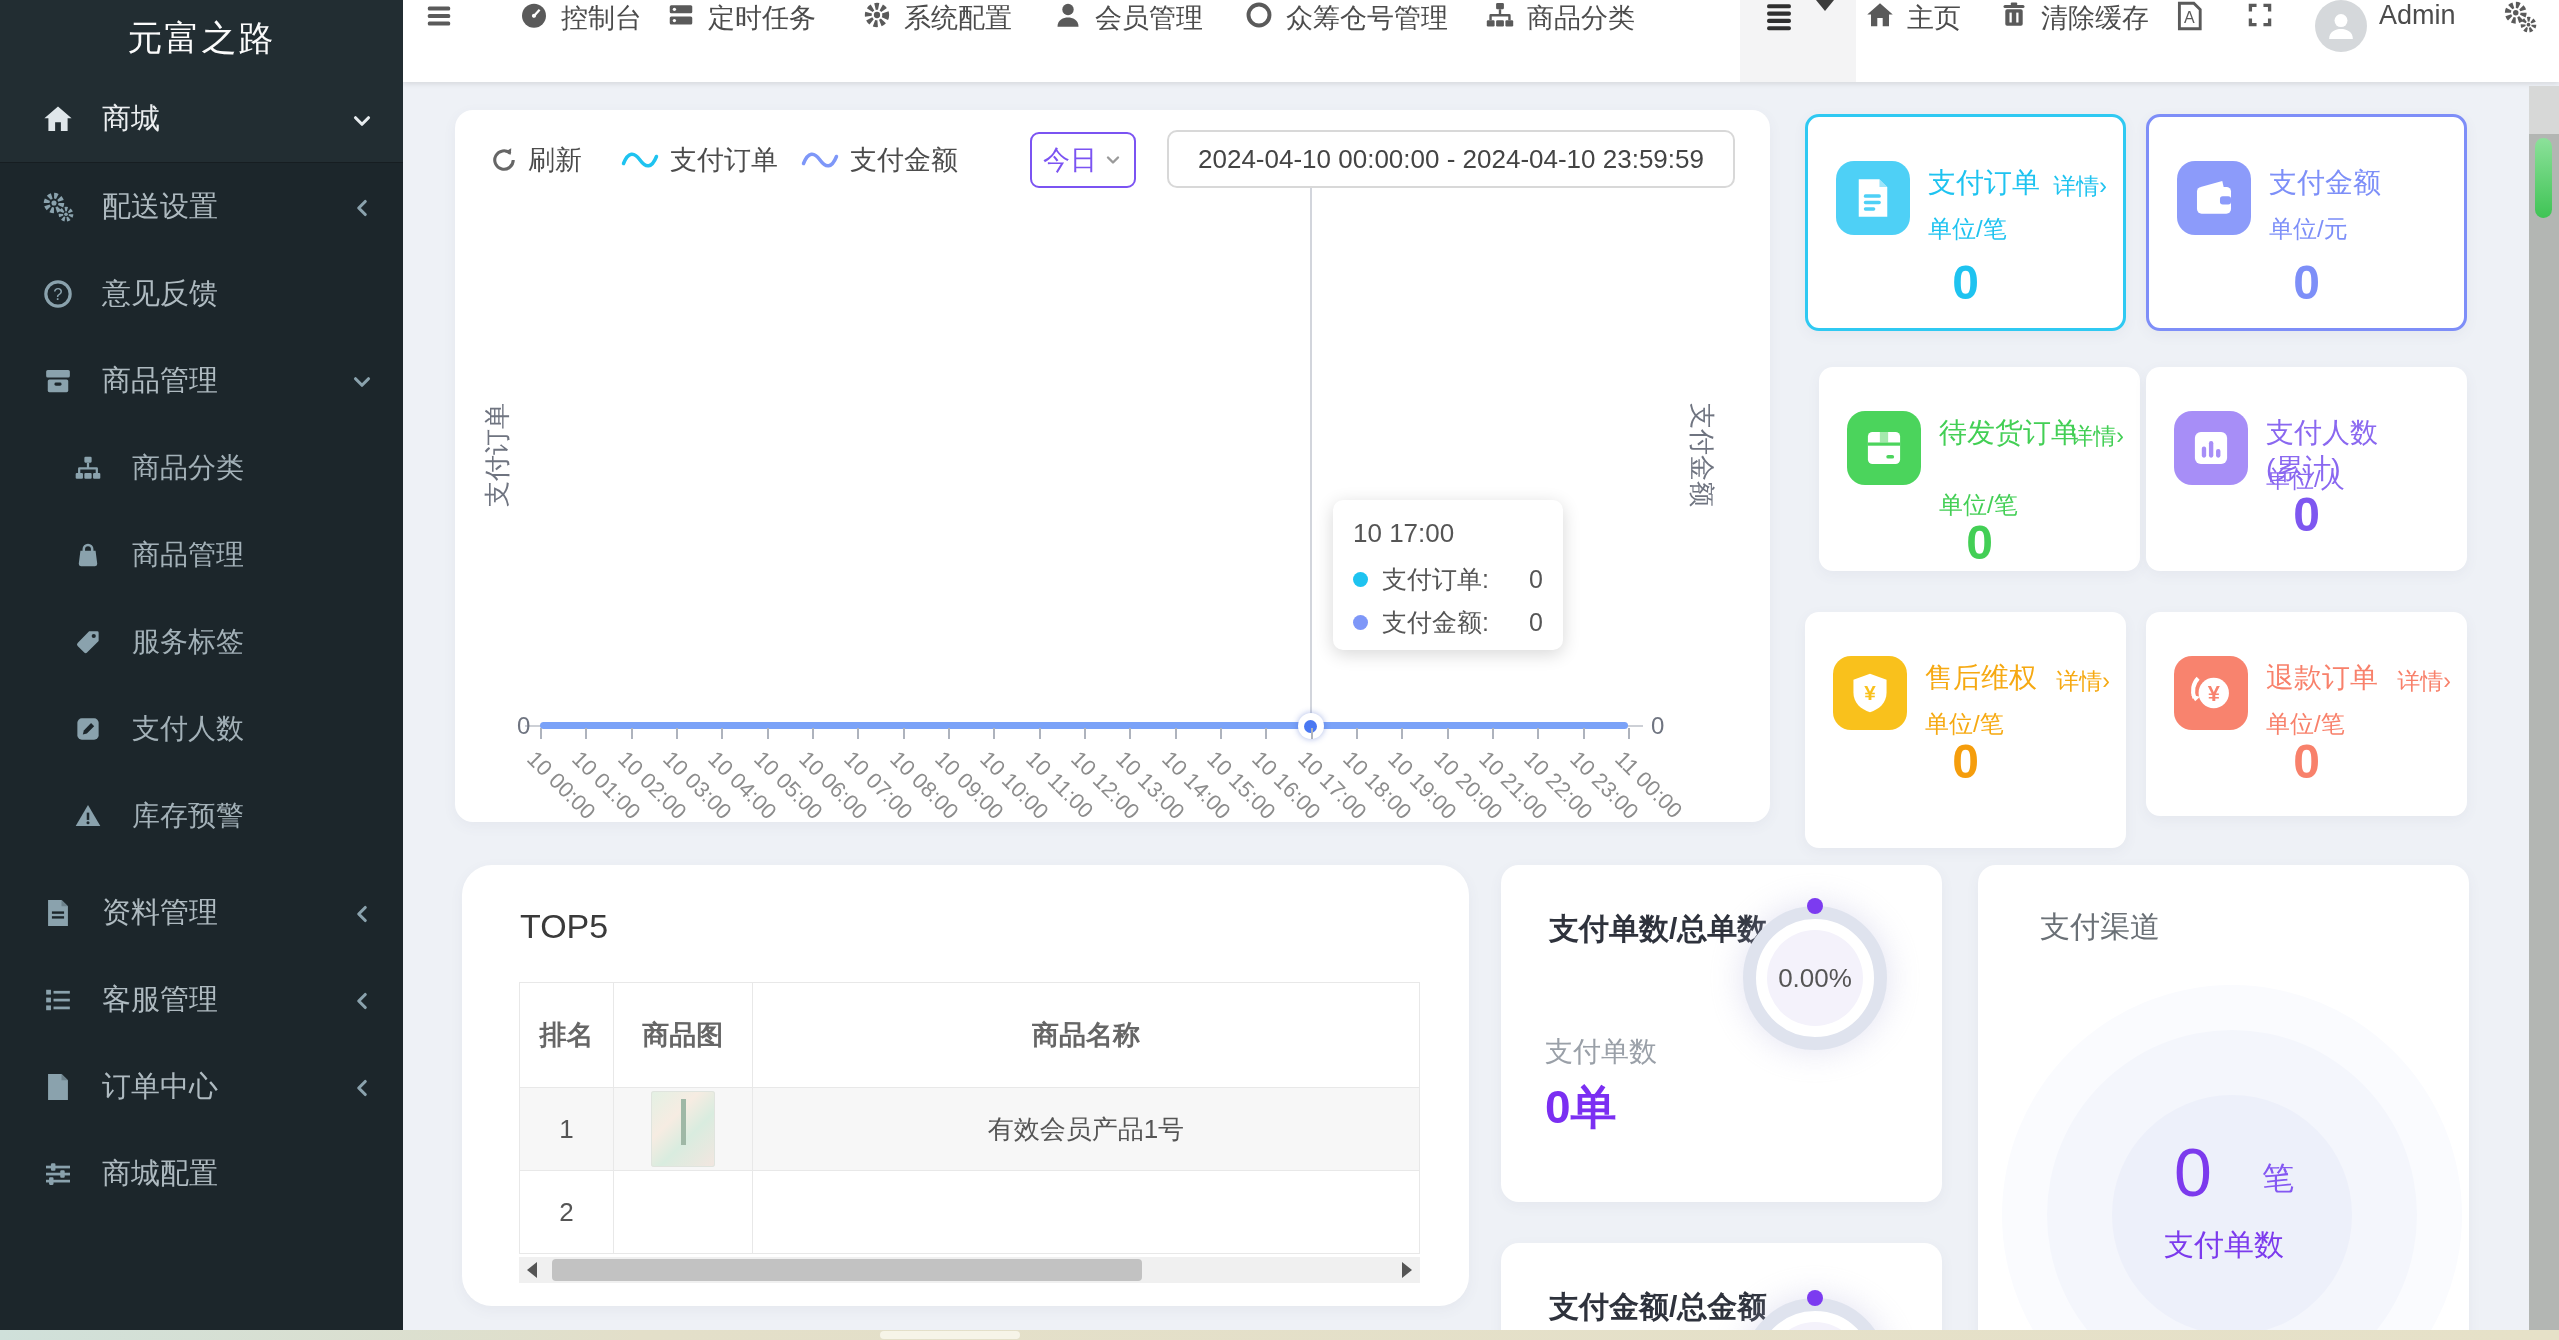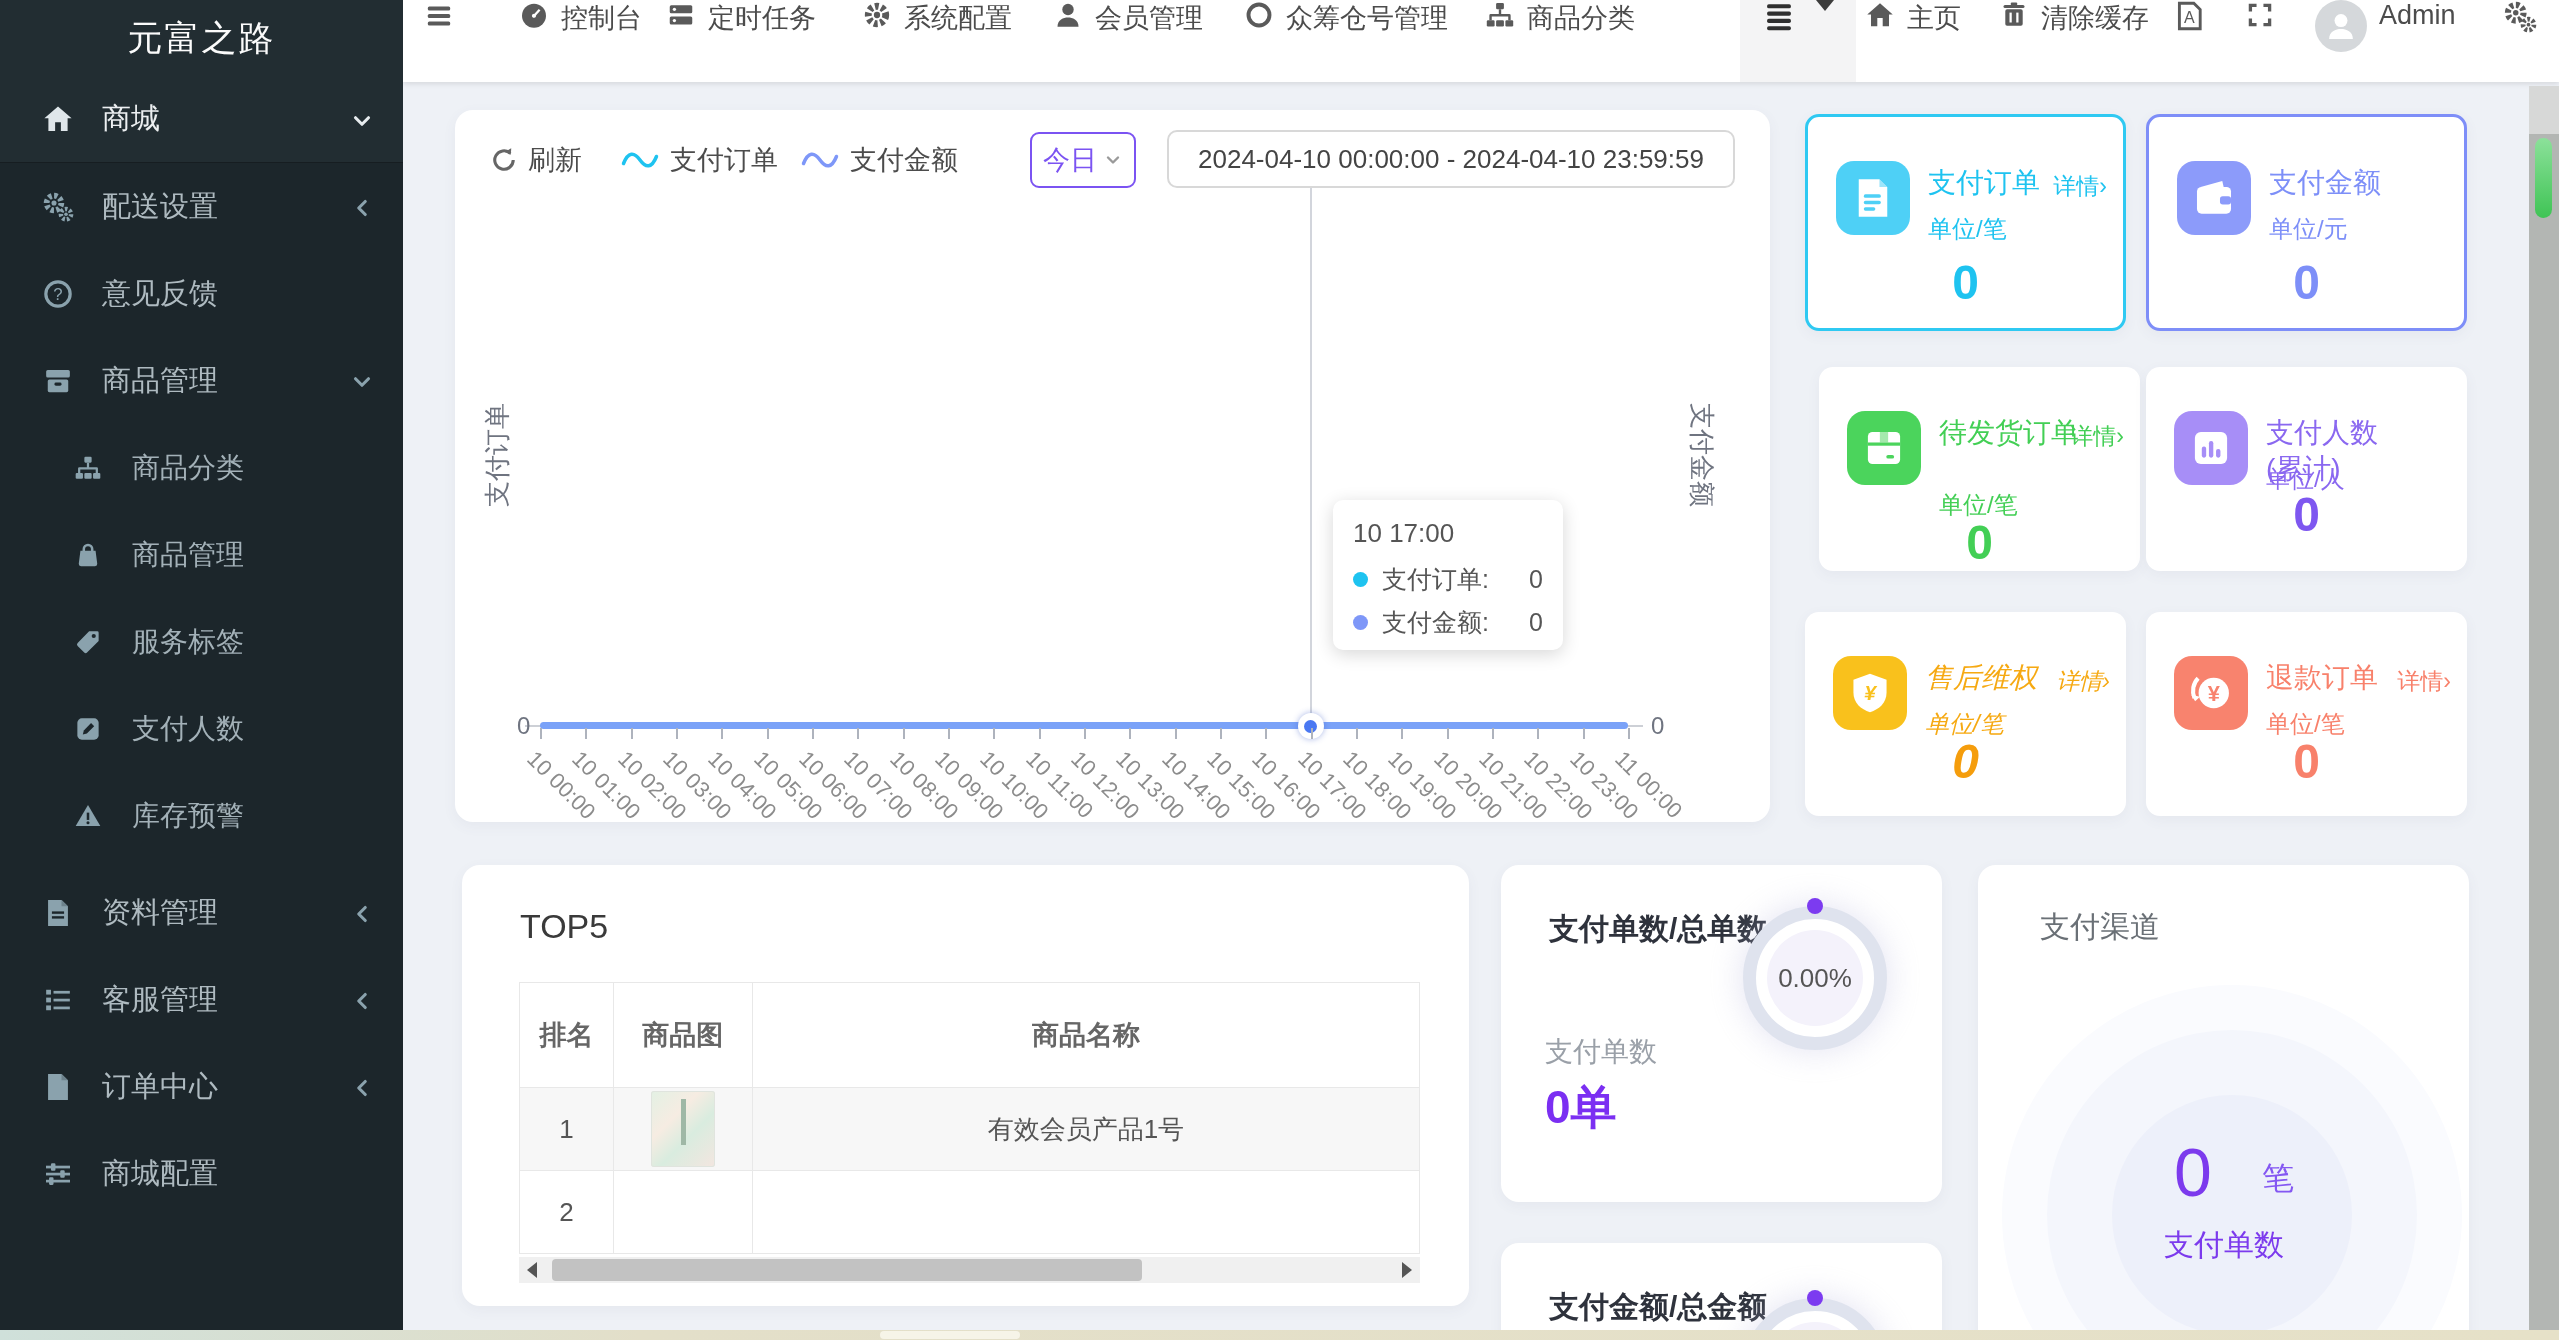--- a/index.html
+++ b/index.html
@@ -61,31 +61,31 @@
   .stat { width:321px; border-radius:14px; }
   .stat .tile { position:absolute; left:28px; top:44px; width:74px; height:74px; border-radius:18px; display:flex; align-items:center; justify-content:center; }
   .stat .st-title { position:absolute; left:120px; top:48px; font-size:28px; width:140px; line-height:36px; }
   .stat .st-detail { position:absolute; right:16px; top:52px; font-size:23px; width:62px; text-align:right; line-height:34px; cursor:pointer; }
   .stat .st-unit { position:absolute; left:120px; font-size:24px; }
   .stat .st-value { position:absolute; left:0; right:0; text-align:center; font-size:48px; font-weight:bold; }
   .c0 { left:1402px; top:32px; height:217px; border:3px solid #2fc9f2; }
   .c1 { left:1743px; top:32px; height:217px; border:3px solid #7e8ef8; }
   .c2 { left:1416px; top:285px; height:204px; }
   .c3 { left:1743px; top:285px; height:204px; }
-  .c4 { left:1402px; top:530px; height:204px;font-style:italic; }
+  .c4 { left:1402px; top:530px; height:236px; }
   .c5 { left:1743px; top:530px; height:204px; }
   .c0 .tile{background:#4ed0f6;} .c0 .st-title,.c0 .st-unit,.c0 .st-detail{color:#1ec3f0;} .c0 .st-value{color:#1ec3f0; top:138px;} .c0 .st-unit{top:96px;}
   .c1 .tile{background:#8c9bfa;} .c1 .st-title,.c1 .st-unit{color:#7d8ff8;} .c1 .st-value{color:#7d8ff8; top:138px;} .c1 .st-unit{top:96px;}
   .c2 .tile{background:#4bd45c;} .c2 .st-title,.c2 .st-unit,.c2 .st-detail{color:#43cf55;} .c2 .st-value{color:#43cf55; top:148px;} .c2 .st-unit{top:122px;}
   .c3 .tile{background:#a78ef7;} .c3 .st-title,.c3 .st-unit{color:#8a68f0;} .c3 .st-value{color:#7e57f0; top:120px;} .c3 .st-unit{top:96px;}
   .c4 .tile{background:#f9c11c;} .c4 .st-title,.c4 .st-unit,.c4 .st-detail{color:#f6a912;} .c4 .st-value{color:#f59d0c; top:122px;} .c4 .st-unit{top:96px;}
   .c5 .tile{background:#f8836e;} .c5 .st-title,.c5 .st-unit,.c5 .st-detail{color:#f8816b;} .c5 .st-value{color:#f8816b; top:122px;} .c5 .st-unit{top:96px;}
 
   
-  .top5 { left:59px; top:783px; width:1007px; height:441px; }
+  .top5 { left:59px; top:783px; width:1007px; height:441px;border-radius:30px; }
   .t5-title { position:absolute; left:58px; top:42px; font-size:34px; color:#3a3a3a; }
   .t5-table { position:absolute; left:57px; top:117px; width:901px; border-collapse:collapse; font-size:26px; color:#555; }
   .t5-table th { border:1px solid #e8e8e8; height:105px; color:#666; font-size:27px; }
   .t5-table td { border:1px solid #e8e8e8; height:83px; text-align:center; }
   .t5-table tr.striped { background:#f7f7f7; }
   .prod-img { width:64px; height:76px; margin:3px auto; border-radius:3px; background:linear-gradient(135deg,#e3f1e4 0%,#f6ece2 35%,#d9ecdf 60%,#f3e6e0 100%); box-shadow:inset 0 0 0 1px #e0e4de; position:relative; }
   .prod-img:after { content:""; position:absolute; left:30px; top:8px; width:5px; height:46px; background:#9fb8a6; }
   .t5-scroll { position:absolute; left:57px; top:392px; width:901px; height:26px; background:#f0f0f0; display:flex; align-items:center; }
   .t5-arrow { width:26px; height:26px; display:flex; align-items:center; justify-content:center; cursor:pointer; }
   .tri-l { width:0; height:0; border-top:8px solid transparent; border-bottom:8px solid transparent; border-right:10px solid #555; }

